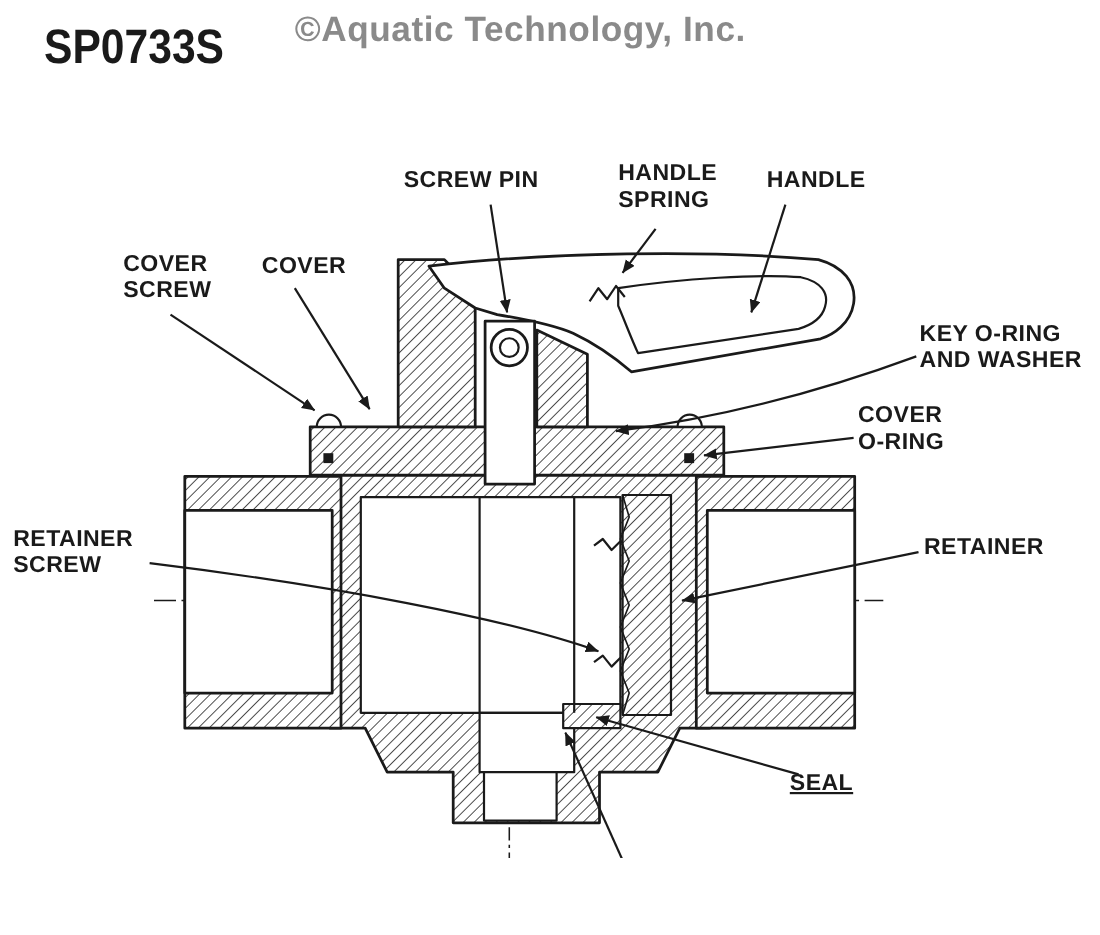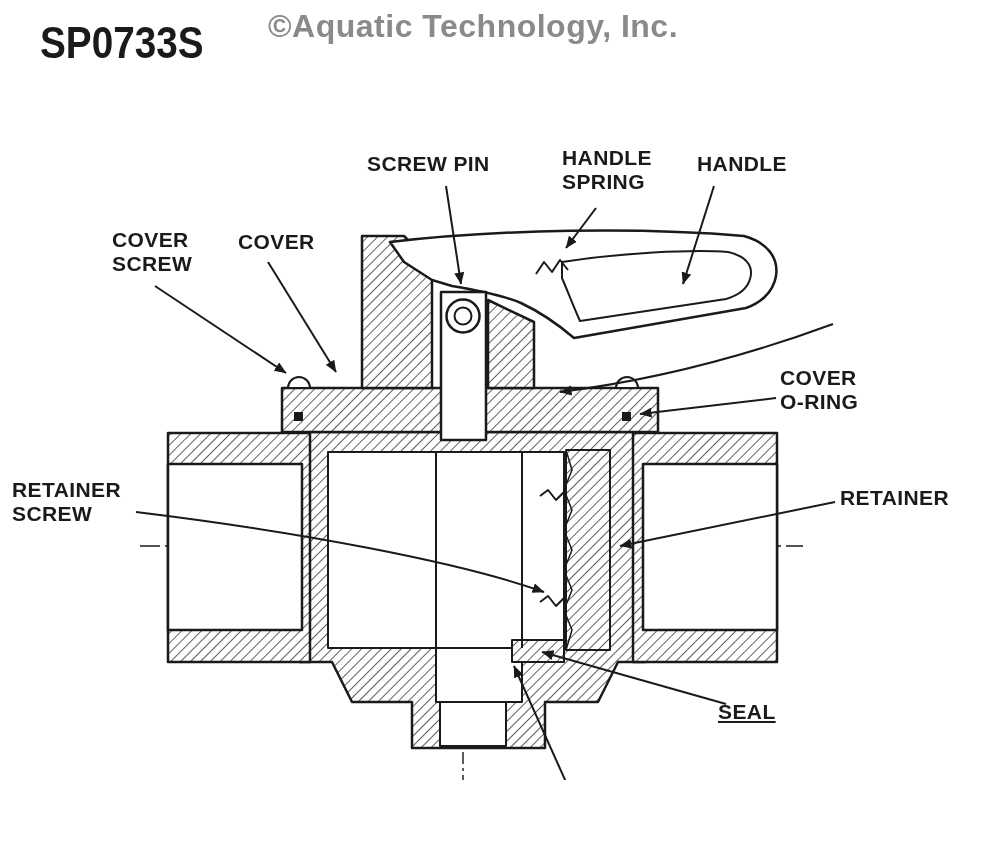--- a/index.html
+++ b/index.html
@@ -105,20 +105,22 @@
     </g>
   </svg>
 
   <div class="lbl" style="left:367px; top:152px;">SCREW PIN</div>
   <div class="lbl" style="left:562px; top:146px;">HANDLE
 SPRING</div>
   <div class="lbl" style="left:697px; top:152px;">HANDLE</div>
   <div class="lbl" style="left:112px; top:228px;">COVER
 SCREW</div>
   <div class="lbl" style="left:238px; top:230px;">COVER</div>
+  <div class="lbl" style="left:836px; top:292px;">KEY O-RING
+AND WASHER</div>
   <div class="lbl" style="left:780px; top:366px;">COVER
 O-RING</div>
   <div class="lbl" style="left:12px;  top:478px;">RETAINER
 SCREW</div>
   <div class="lbl" style="left:840px; top:486px;">RETAINER</div>
   <div class="lbl" style="left:718px; top:700px;text-decoration:underline;">SEAL</div>
   <div class="lbl" style="left:548px; top:781px;margin-left:42px;">KEY</div>
 
 </div>
 

